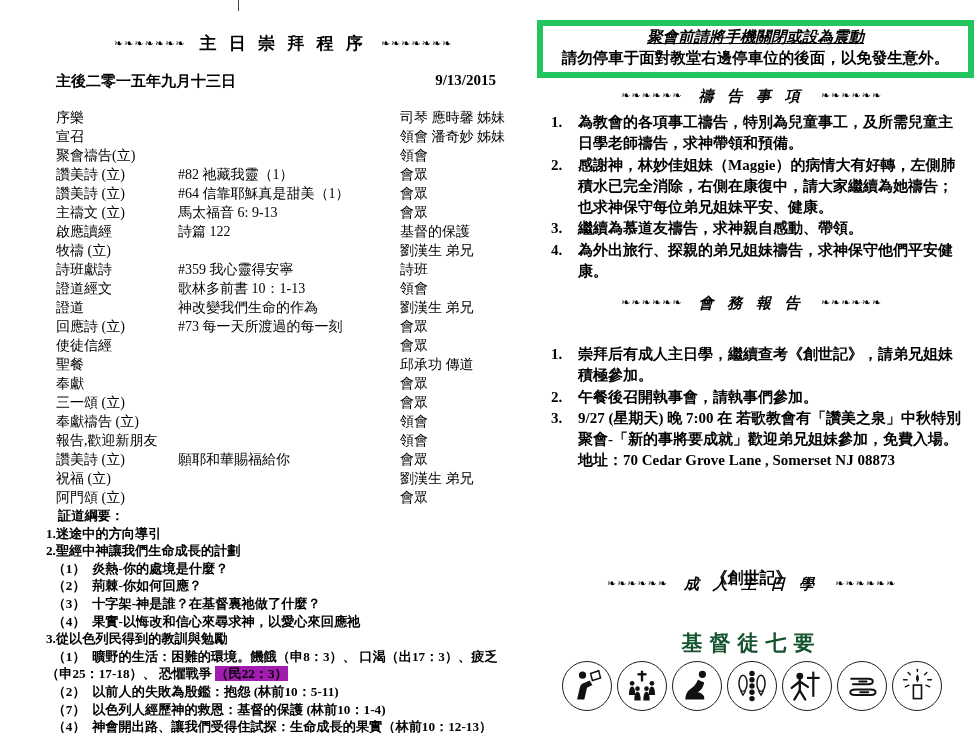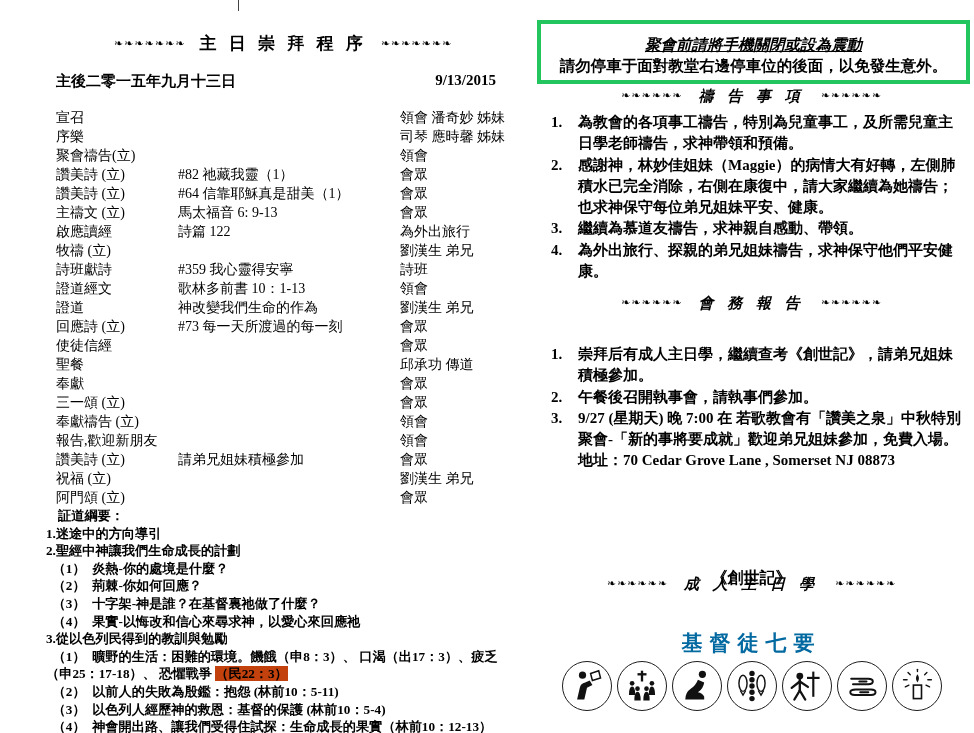--- a/index.html
+++ b/index.html
@@ -16,44 +16,44 @@
             font-size:15px;font-weight:bold;text-align:center;}
   .program{position:absolute;left:18px;top:104px;width:466px;font-size:14px;}
   .p-row{display:flex;height:19px;line-height:19px;white-space:nowrap;}
   .c1{width:122px;}
   .c2{width:222px;}
   .c3{flex:1;}
   .outline{position:absolute;left:8px;top:503px;width:486px;font-size:13.2px;font-weight:bold;
            line-height:17.6px;}
   .outline-heading{padding-left:12px;}
   .ol-line{white-space:pre-wrap;}
-  .hl{background:#c2410c;}
+  .hl{background:#a21caf;}
 
   
   .right{position:absolute;left:537px;top:0;width:429px;height:733px;}
-  .notice-box{position:absolute;left:0;top:20px;width:425px;border:4px solid #22c55e;
-              text-align:center;padding:10px 0 3px 0;}
+  .notice-box{position:absolute;left:0;top:20px;width:425px;border:6px solid #22c55e;
+              text-align:center;padding:0 0 3px 0;}
   .notice-l1{font-size:15.5px;font-weight:bold;font-style:italic;text-decoration:underline;line-height:21px;}
   .notice-l2{font-size:15.5px;font-weight:bold;line-height:22px;}
   .sec-hdr{position:absolute;left:0;width:429px;text-align:center;white-space:nowrap;font-style:italic;}
   .hdr-text{font-size:15px;font-weight:bold;letter-spacing:5px;margin:0 12px;}
   .hdr-prayer{top:87px;}
   .hdr-biz{top:294px;}
   .hdr-school{top:567px;margin-top:8px;}
   .num-list{position:absolute;left:8px;width:421px;font-size:15px;font-weight:bold;line-height:21.3px;}
   .prayer-list{top:112px;}
   .biz-list{top:344px;}
   .li{display:flex;}
   .num{width:33px;flex:none;padding-left:6px;box-sizing:border-box;}
   .txt{flex:1;}
   .book{position:absolute;left:0;top:568px;width:429px;text-align:center;font-size:16px;font-weight:bold;}
 
   .seven{position:absolute;left:0;top:629px;width:429px;text-align:center;
          font-family:"Liberation Sans","DejaVu Sans",sans-serif;}
-  .seven-title{font-size:21px;letter-spacing:7px;color:#0369a1;font-weight:bold;}
+  .seven-title{font-size:21px;letter-spacing:7px;color:#14532d;font-weight:bold;}
   .seven-row{display:flex;justify-content:center;margin-top:4px;}
   .seven-item{width:53px;margin:0 1px;}
   .circle{width:48px;height:48px;border:1.8px solid #1d1d1d;border-radius:50%;
           display:flex;align-items:center;justify-content:center;margin:0 auto;background:#fff;}
   .circle svg{width:36px;height:36px;display:block;}
   .seven-label{font-size:11px;color:#4a4a4a;letter-spacing:1px;margin-top:21px;white-space:nowrap;}
 </style>
 </head>
 <body>
 
@@ -67,29 +67,29 @@
       <span class="orn">❧❧❧❧❧❧❧</span>
     </div>
 
     <div class="date-row">
       <span>主後二零一五年九月十三日</span>
       <span>9/13/2015</span>
     </div>
 
     <div class="program">
   <div class="p-row">
+    <span class="c1">序樂</span>
+    <span class="c2"></span>
+    <span class="c3">司琴 應時馨 姊妹</span>
+  </div>
+
+  <div class="p-row">
     <span class="c1">宣召</span>
     <span class="c2"></span>
     <span class="c3">領會 潘奇妙 姊妹</span>
-  </div>
-
-  <div class="p-row">
-    <span class="c1">序樂</span>
-    <span class="c2"></span>
-    <span class="c3">司琴 應時馨 姊妹</span>
   </div>
 
   <div class="p-row">
     <span class="c1">聚會禱告(立)</span>
     <span class="c2"></span>
     <span class="c3">領會</span>
   </div>
 
   <div class="p-row">
     <span class="c1">讚美詩 (立)</span>
@@ -105,21 +105,21 @@
 
   <div class="p-row">
     <span class="c1">主禱文 (立)</span>
     <span class="c2">馬太福音 6: 9-13</span>
     <span class="c3">會眾</span>
   </div>
 
   <div class="p-row">
     <span class="c1">啟應讀經</span>
     <span class="c2">詩篇 122</span>
-    <span class="c3">為外出旅行</span>
+    <span class="c3">基督的保護</span>
   </div>
 
   <div class="p-row">
     <span class="c1">牧禱 (立)</span>
     <span class="c2"></span>
     <span class="c3">劉漢生 弟兄</span>
   </div>
 
   <div class="p-row">
     <span class="c1">詩班獻詩</span>
@@ -176,21 +176,21 @@
   </div>
 
   <div class="p-row">
     <span class="c1">報告,歡迎新朋友</span>
     <span class="c2"></span>
     <span class="c3">領會</span>
   </div>
 
   <div class="p-row">
     <span class="c1">讚美詩 (立)</span>
-    <span class="c2">請弟兄姐妹積極參加</span>
+    <span class="c2">願耶和華賜福給你</span>
     <span class="c3">會眾</span>
   </div>
 
   <div class="p-row">
     <span class="c1">祝福 (立)</span>
     <span class="c2"></span>
     <span class="c3">劉漢生 弟兄</span>
   </div>
 
   <div class="p-row">
@@ -216,21 +216,21 @@
   <div class="ol-line"><span>  （4）  果實-以悔改和信心來尋求神，以愛心來回應祂</span><span class="hl"></span></div>
 
   <div class="ol-line"><span>3.從以色列民得到的教訓與勉勵</span><span class="hl"></span></div>
 
   <div class="ol-line"><span>  （1）  曠野的生活：困難的環境。饑餓（申8：3）、 口渴（出17：3）、疲乏</span><span class="hl"></span></div>
 
   <div class="ol-line"><span>（申25：17-18）、 恐懼戰爭 </span><span class="hl">（民22：3）</span></div>
 
   <div class="ol-line"><span>  （2）  以前人的失敗為殷鑑：抱怨 (林前10：5-11)</span><span class="hl"></span></div>
 
-  <div class="ol-line"><span>  （3）  以色列人經歷神的救恩：基督的保護 (林前10：5-4)</span><span class="hl"></span></div>
+  <div class="ol-line"><span>  （7）  以色列人經歷神的救恩：基督的保護 (林前10：1-4)</span><span class="hl"></span></div>
 
   <div class="ol-line"><span>  （4）  神會開出路、讓我們受得住試探：生命成長的果實（林前10：12-13）</span><span class="hl"></span></div>
 </div>
     </div>
   </section>
 
   <section class="right">
     <div class="notice-box">
       <div class="notice-l1">聚會前請將手機關閉或設為震動</div>
       <div class="notice-l2">請勿停車于面對教堂右邊停車位的後面，以免發生意外。</div>

